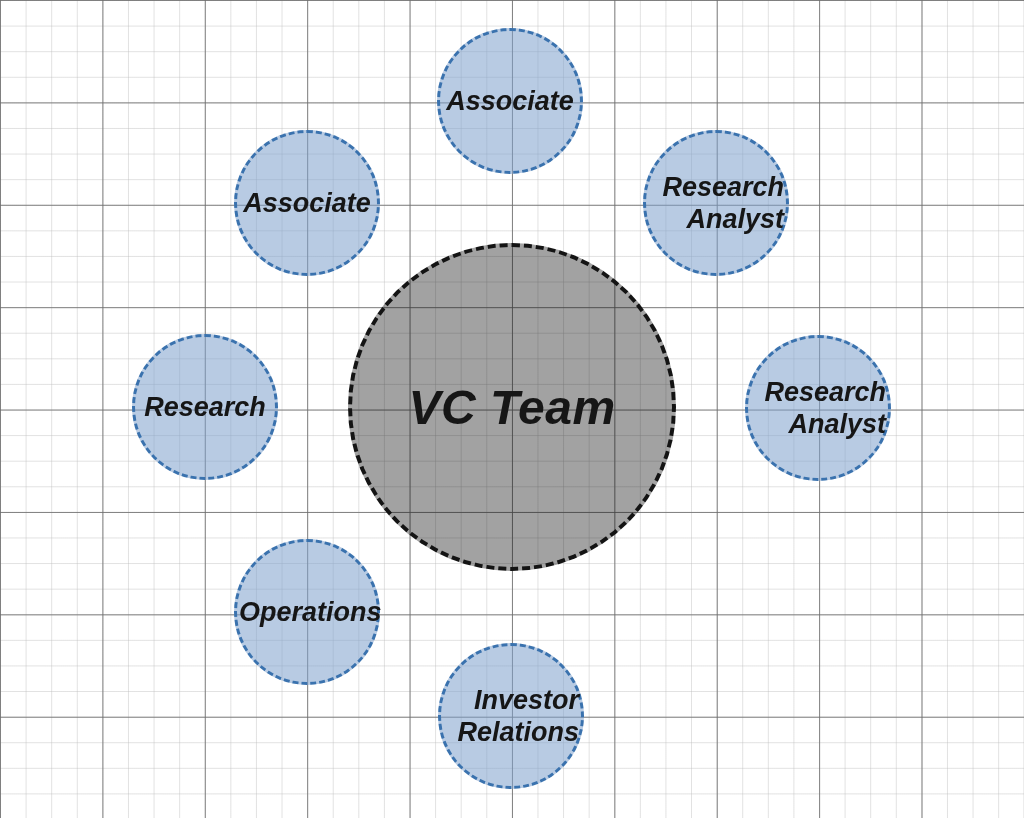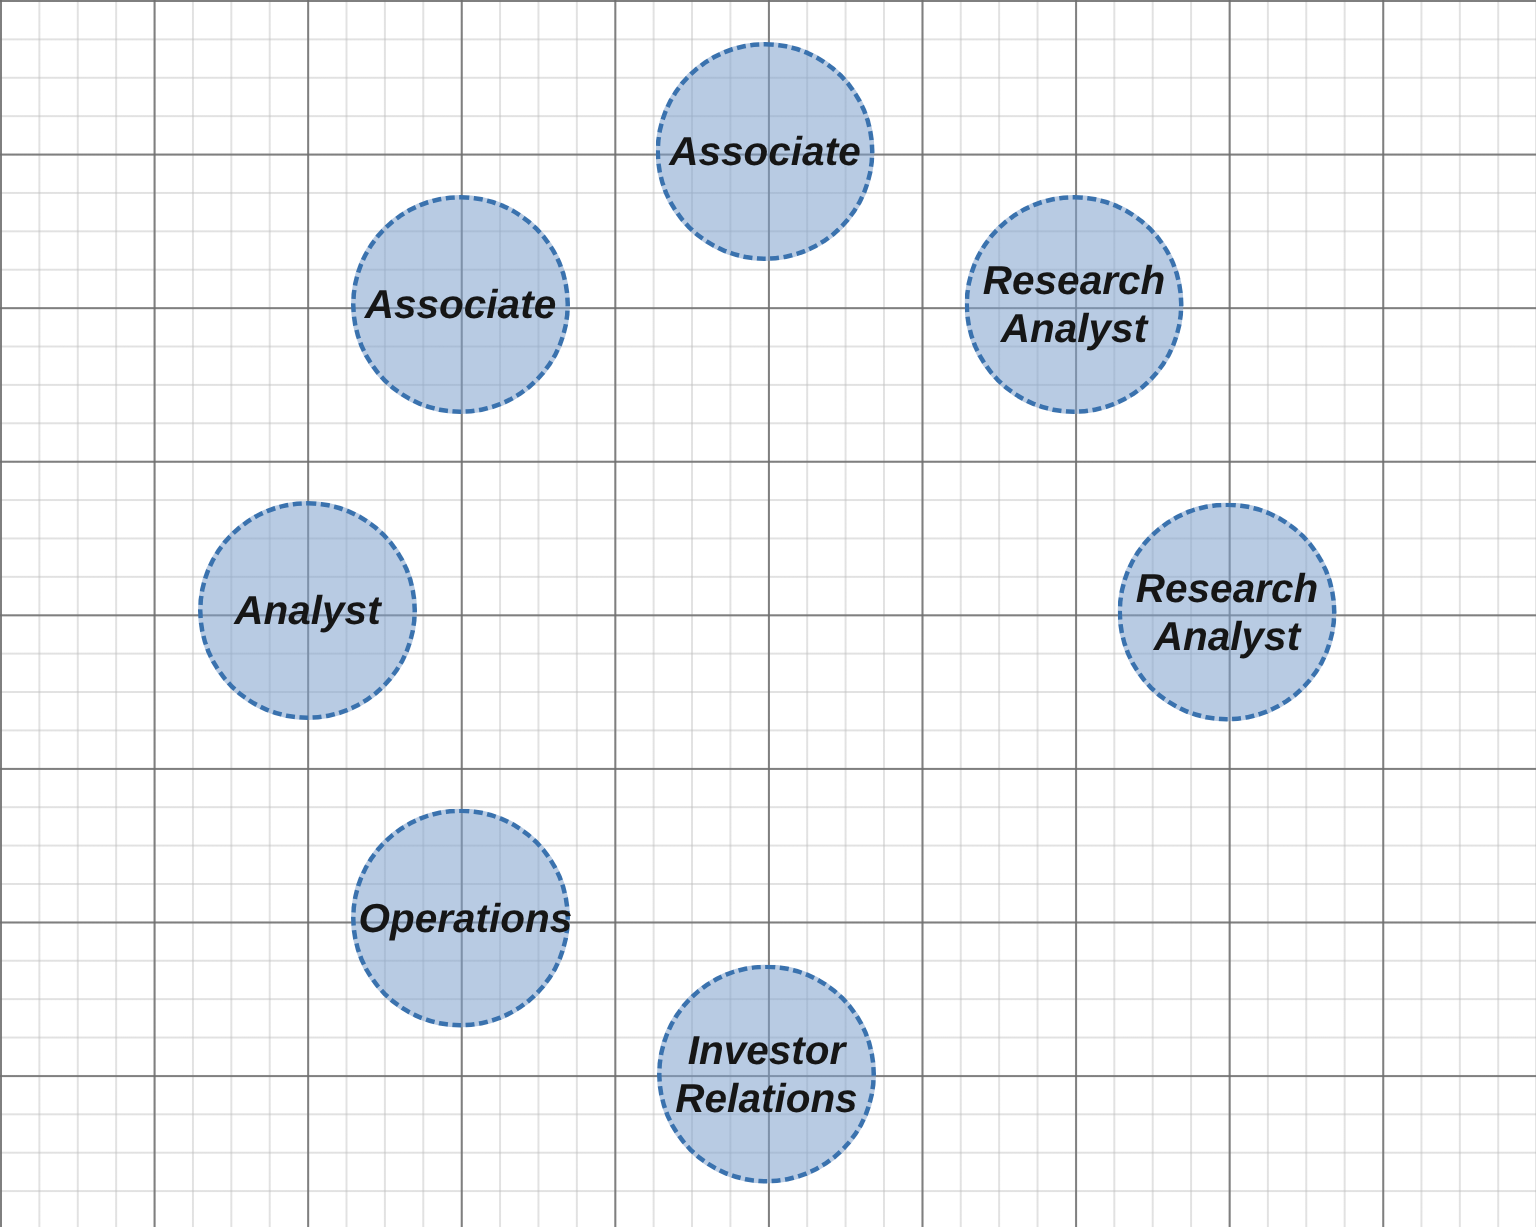--- a/index.html
+++ b/index.html
@@ -25,21 +25,21 @@
       25.6px 25.6px,
       25.6px 25.6px;
   }
   .node {
     position: absolute;
     box-sizing: border-box;
     border-radius: 50%;
     display: flex;
     align-items: center;
     justify-content: center;
-    text-align: center;
+    text-align: right;
     font-weight: bold;
     font-style: italic;
     color: #161616;
   }
   .node.outer {
     width: 146px;
     height: 146px;
     background-color: rgba(125, 160, 204, 0.55); 
     border: 3px dashed #3a72ae;
     font-size: 27px;
@@ -70,20 +70,23 @@
   }
   .node.center .node-label {
     max-width: 300px;
   }
 </style>
 </head>
 <body>
 
 <div class="canvas">
 
+  <div class="node center pos-center">
+    <span class="node-label">VC Team</span>
+  </div>
 
   <div class="node outer pos-top">
     <span class="node-label">Associate</span>
   </div>
 
   <div class="node outer pos-top-right">
     <span class="node-label">Research Analyst</span>
   </div>
 
   <div class="node outer pos-right">
@@ -93,20 +96,20 @@
 
   <div class="node outer pos-bottom-left">
     <span class="node-label">Operations</span>
   </div>
 
   <div class="node outer pos-bottom">
     <span class="node-label">Investor Relations</span>
   </div>
 
   <div class="node outer pos-left">
-    <span class="node-label">Analyst</span>
+    <span class="node-label">Research</span>
   </div>
 
   <div class="node outer pos-top-left">
     <span class="node-label">Associate</span>
   </div>
 
 </div>
 
 </body></html>

